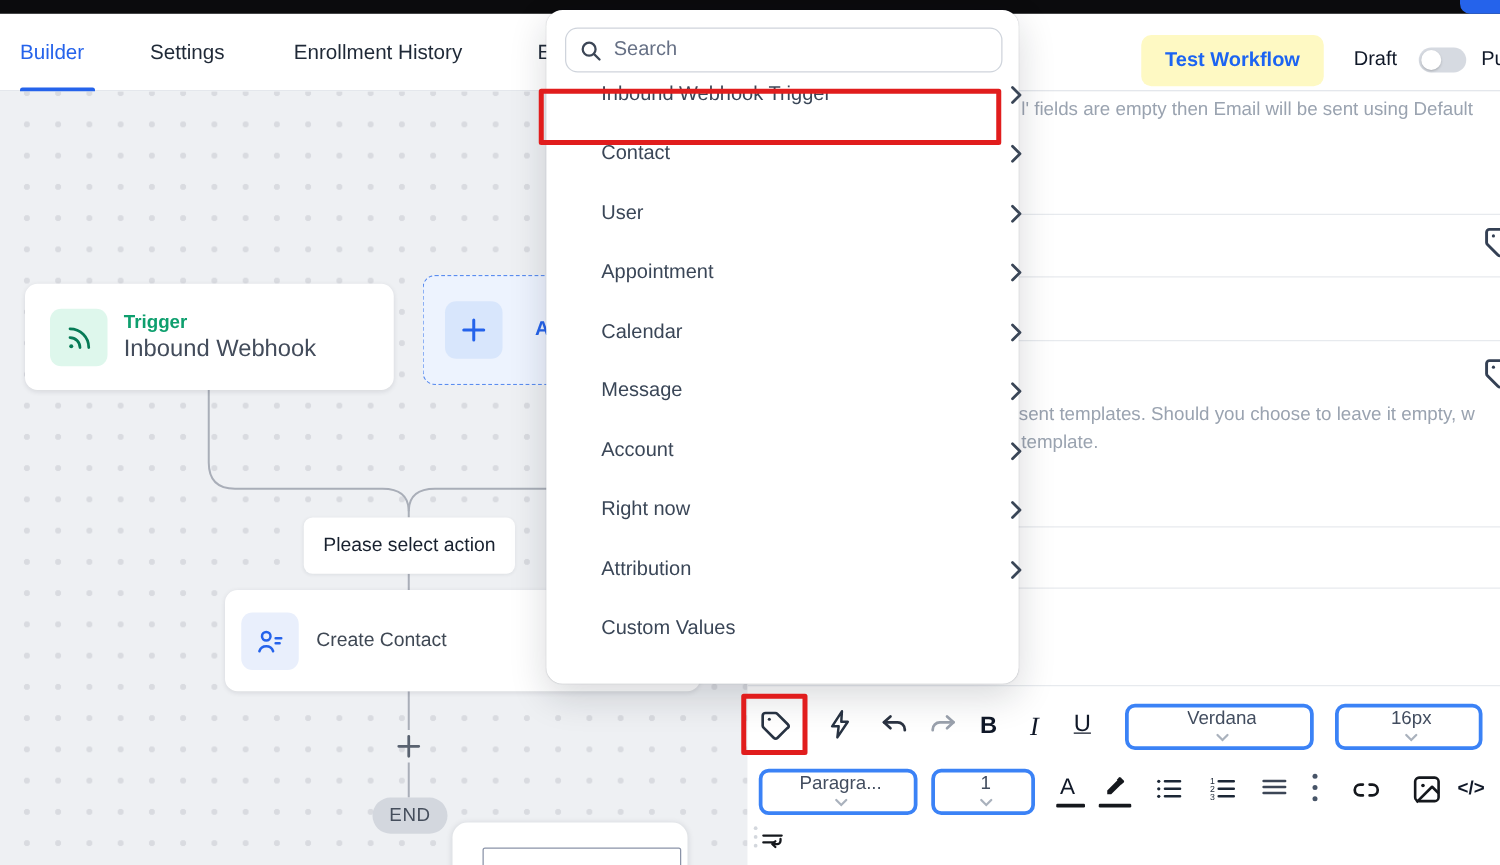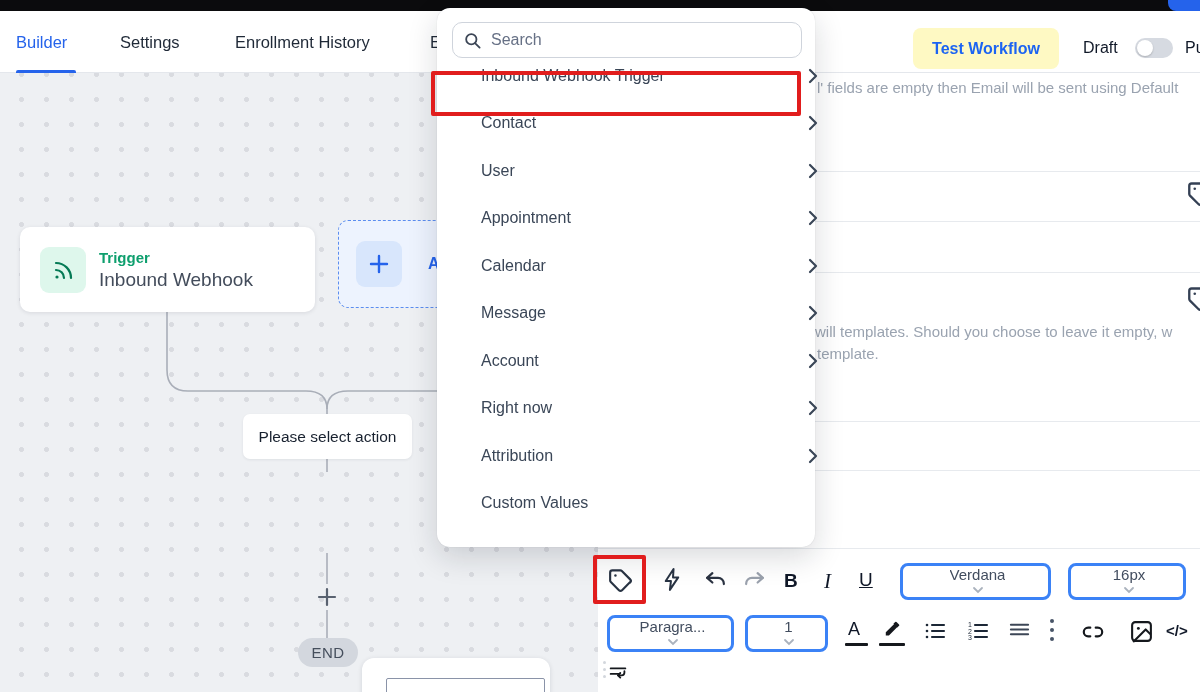--- a/index.html
+++ b/index.html
@@ -143,20 +143,30 @@
     <div class="icon-tile">
       <svg width="22" height="22" viewBox="0 0 22 22" fill="none" stroke="#2563eb" stroke-width="2.4" stroke-linecap="round">
           <path d="M11 3 V19 M3 11 H19"></path>
         </svg>
     </div>
     <div id="add-label">Add</div>
   </div>
 
   <div id="select-action-box" class="abs">Please select action</div>
 
+  <div class="node-card" id="create-contact-node">
+    <div class="icon-tile">
+      <svg width="24" height="24" viewBox="0 0 24 24" fill="none" stroke="#2563eb" stroke-width="2" stroke-linecap="round">
+        <circle cx="9" cy="8" r="3.4"></circle>
+          <path d="M3.5 20 a5.8 5.8 0 0 1 11 0"></path>
+          <path d="M16.5 9.5 h4.5 M16.5 13.5 h3.2"></path>
+      </svg>
+    </div>
+    <div id="create-contact-label">Create Contact</div>
+  </div>
 
   <div id="end-pill" class="abs">END</div>
 
   <div id="bottom-card" class="abs">
     <div id="bottom-card-inner"></div>
   </div>
 </div>
 
 <div class="abs" id="right-panel">
   <div class="helper" style="left:219px; top:6px;">l' fields are empty then Email will be sent using Default</div>
@@ -171,21 +181,21 @@
         <circle cx="7.5" cy="7.5" r="1.1" fill="#344054" stroke="none"></circle>
     </svg>
   </div>
   <div class="edge-tag" style="top:212px;">
     <svg width="28" height="28" viewBox="0 0 24 24" fill="none" stroke="#344054" stroke-width="2" stroke-linejoin="round">
       <path d="M20.6 13.4 L13.4 20.6 a2 2 0 0 1 -2.8 0 L3.4 13.4 A2 2 0 0 1 2.8 12 V5 a2 2 0 0 1 2 -2 h7 a2 2 0 0 1 1.4 .6 l7.4 7.4 a2 2 0 0 1 0 2.8 z"></path>
         <circle cx="7.5" cy="7.5" r="1.1" fill="#344054" stroke="none"></circle>
     </svg>
   </div>
 
-  <div class="helper" style="left:217px; top:250px;">will templates. Should you choose to leave it empty, w</div>
+  <div class="helper" style="left:217px; top:250px;">sent templates. Should you choose to leave it empty, w</div>
   <div class="helper" style="left:219px; top:272px;">template.</div>
 
   <div class="divider" style="top:348px;"></div>
   <div class="divider" style="top:397px;"></div>
   <div class="divider" style="top:475px;"></div>
 
   <div class="tb-icon" style="left:9px; top:494px;">
     <svg width="27" height="27" viewBox="0 0 24 24" fill="none" stroke="#283343" stroke-width="1.9" stroke-linejoin="round">
       <path d="M20.6 13.4 L13.4 20.6 a2 2 0 0 1 -2.8 0 L3.4 13.4 A2 2 0 0 1 2.8 12 V5 a2 2 0 0 1 2 -2 h7 a2 2 0 0 1 1.4 .6 l7.4 7.4 a2 2 0 0 1 0 2.8 z"></path>
         <circle cx="7.5" cy="7.5" r="1.1" fill="#283343" stroke="none"></circle>

